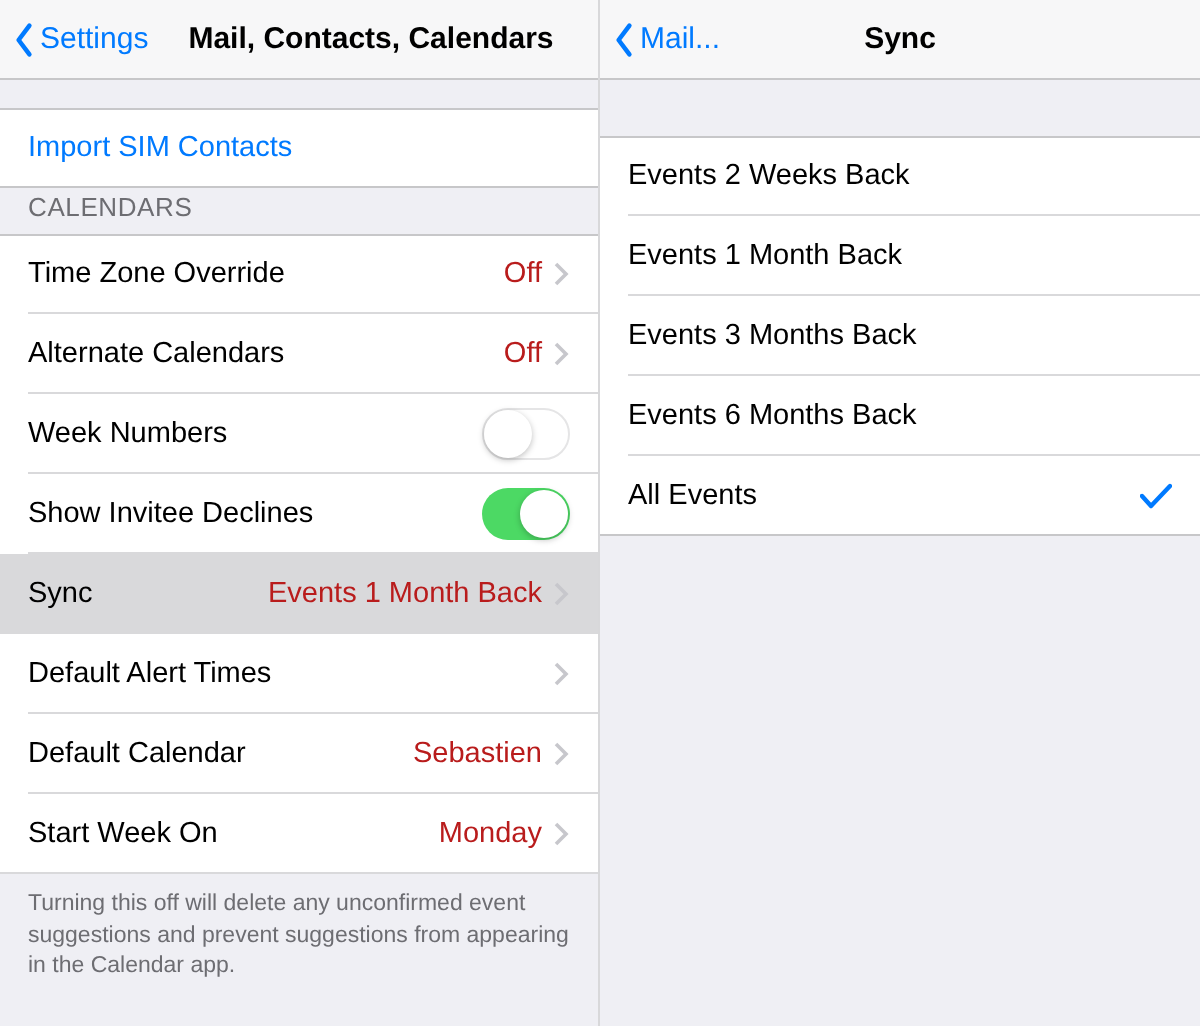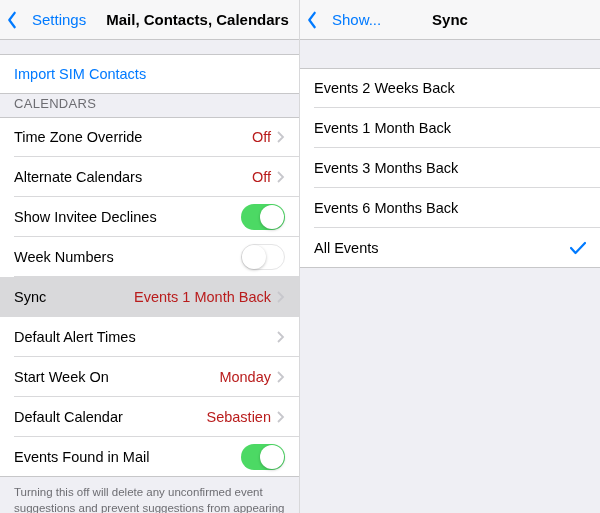--- a/index.html
+++ b/index.html
@@ -28,21 +28,21 @@
     align-items: center;
     position: relative;
     padding: 0 6px;
   }
   .nav-back {
     display: flex;
     align-items: center;
     color: #007aff;
     font-size: 15px;
     cursor: pointer;
-    gap: 14px;
+    gap: 2px;
   }
   .nav-back svg { width: 12px; height: 18px; }
   .nav-title {
     position: absolute;
     left: 50%;
     transform: translateX(-50%);
     font-size: 15px;
     font-weight: 600;
     color: #000;
     white-space: nowrap;
@@ -153,70 +153,66 @@
           </svg>
       </div>
       <div class="cell">
         <span class="cell-label">Alternate Calendars</span>
         <span class="cell-detail">Off</span>
         <svg class="chevron" viewBox="0 0 8 12">
             <polyline points="1,1 6,6 1,11" fill="none" stroke="currentColor" stroke-width="1.8"></polyline>
           </svg>
       </div>
       <div class="cell">
+        <span class="cell-label">Week Numbers</span>
+        <div class="switch off"></div>
+      </div>
+      <div class="cell">
         <span class="cell-label">Show Invitee Declines</span>
         <div class="switch on"></div>
-      </div>
-      <div class="cell">
-        <span class="cell-label">Week Numbers</span>
-        <div class="switch off"></div>
       </div>
       <div class="cell selected">
         <span class="cell-label">Sync</span>
         <span class="cell-detail">Events 1 Month Back</span>
         <svg class="chevron" viewBox="0 0 8 12">
             <polyline points="1,1 6,6 1,11" fill="none" stroke="currentColor" stroke-width="1.8"></polyline>
           </svg>
       </div>
       <div class="cell">
         <span class="cell-label">Default Alert Times</span>
         <svg class="chevron" viewBox="0 0 8 12">
             <polyline points="1,1 6,6 1,11" fill="none" stroke="currentColor" stroke-width="1.8"></polyline>
           </svg>
       </div>
       <div class="cell">
+        <span class="cell-label">Default Calendar</span>
+        <span class="cell-detail">Sebastien</span>
+        <svg class="chevron" viewBox="0 0 8 12">
+            <polyline points="1,1 6,6 1,11" fill="none" stroke="currentColor" stroke-width="1.8"></polyline>
+          </svg>
+      </div>
+      <div class="cell">
         <span class="cell-label">Start Week On</span>
         <span class="cell-detail">Monday</span>
         <svg class="chevron" viewBox="0 0 8 12">
             <polyline points="1,1 6,6 1,11" fill="none" stroke="currentColor" stroke-width="1.8"></polyline>
           </svg>
-      </div>
-      <div class="cell">
-        <span class="cell-label">Default Calendar</span>
-        <span class="cell-detail">Sebastien</span>
-        <svg class="chevron" viewBox="0 0 8 12">
-            <polyline points="1,1 6,6 1,11" fill="none" stroke="currentColor" stroke-width="1.8"></polyline>
-          </svg>
-      </div>
-      <div class="cell last-bottom">
-        <span class="cell-label">Events Found in Mail</span>
-        <div class="switch on"></div>
       </div>
     </div>
     <div class="footer-note">Turning this off will delete any unconfirmed event suggestions and prevent suggestions from appearing in the Calendar app.</div>
   </div>
 </div>
 
 <div class="panel panel-right">
   <div class="navbar">
     <div class="nav-back">
       <svg viewBox="0 0 12 20">
           <polyline points="9,2 3,10 9,18" fill="none" stroke="#007aff" stroke-width="2.5" stroke-linecap="round" stroke-linejoin="round"></polyline>
         </svg>
-      <span>Show...</span>
+      <span>Mail...</span>
     </div>
     <span class="nav-title">Sync</span>
   </div>
   <div class="content">
     <div style="height:28px"></div>
     <div class="cell-group">
       <div class="cell first">
         <span class="cell-label">Events 2 Weeks Back</span>
       </div>
       <div class="cell">

